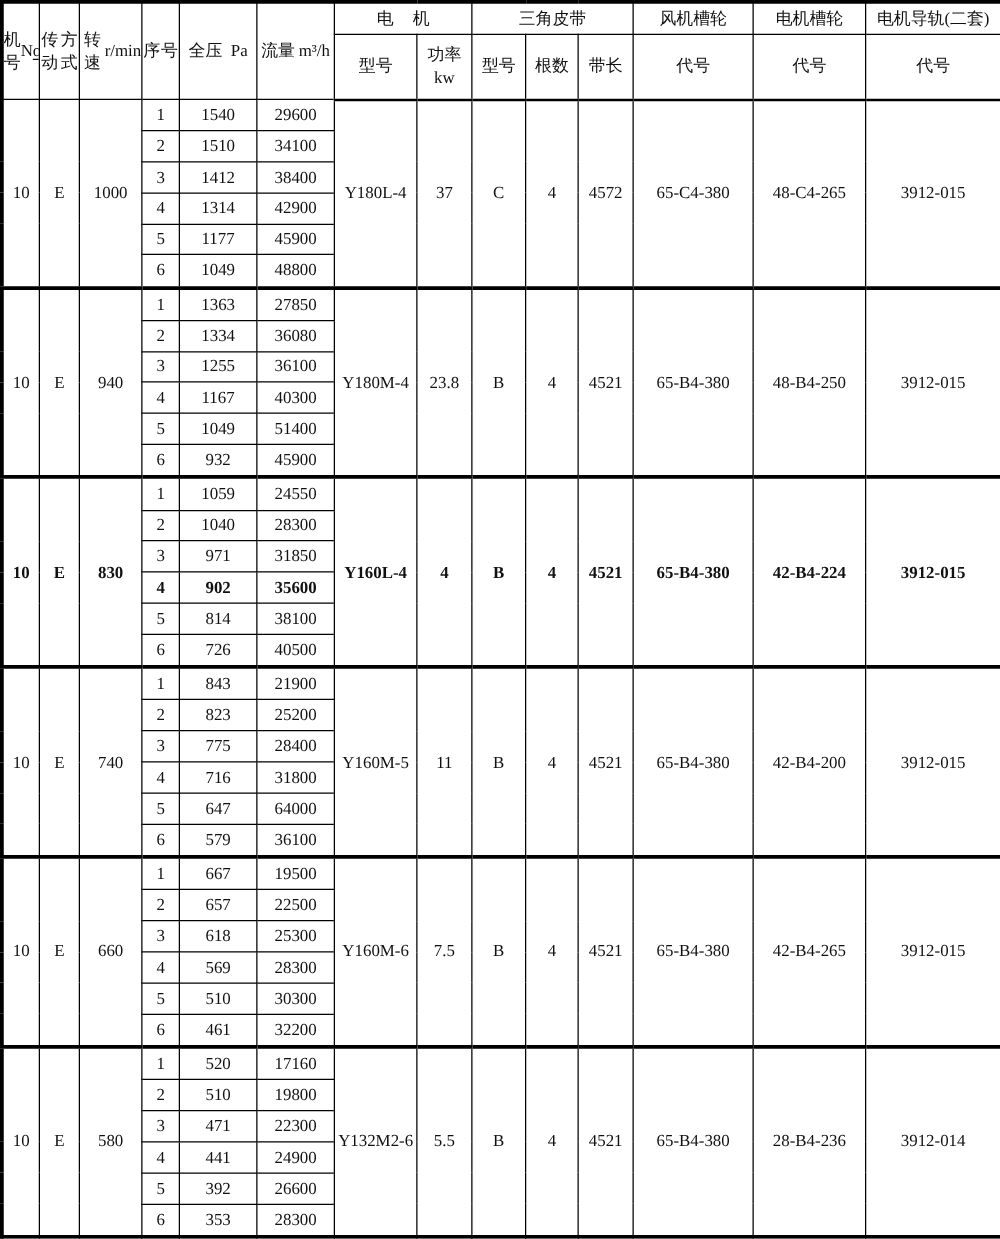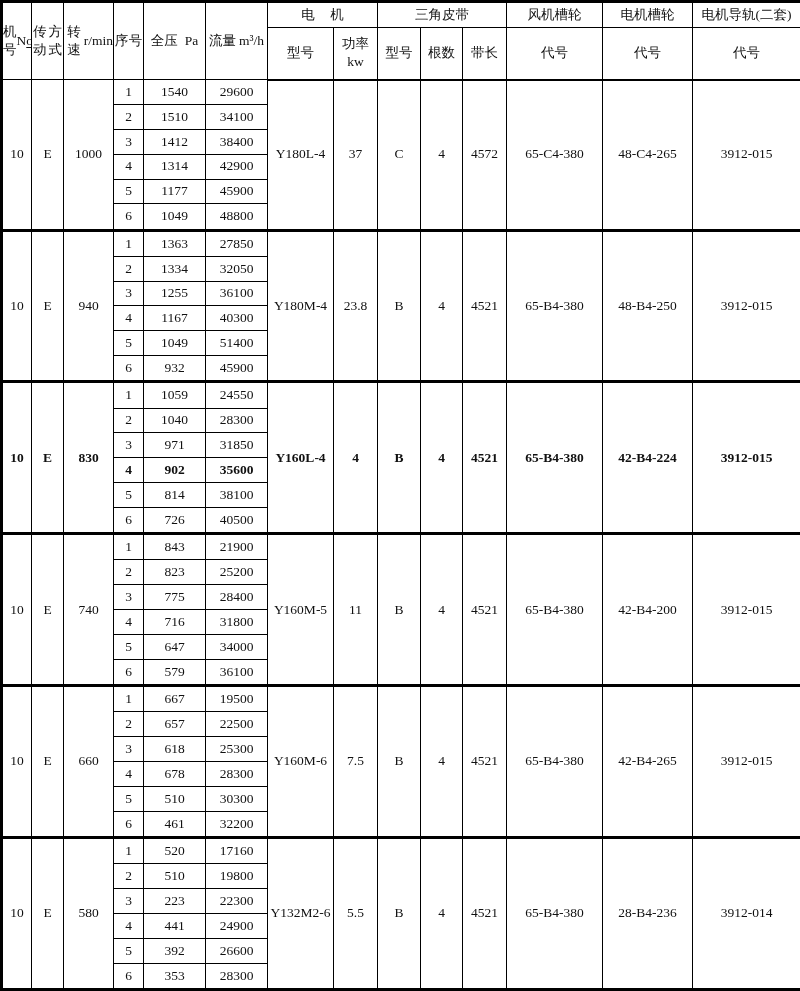--- a/index.html
+++ b/index.html
@@ -166,21 +166,21 @@
       <td rowspan="6">B</td>
       <td rowspan="6">4</td>
       <td rowspan="6">4521</td>
       <td rowspan="6">65-B4-380</td>
       <td rowspan="6">48-B4-250</td>
       <td rowspan="6">3912-015</td>
     </tr>
     <tr>
       <td>2</td>
       <td>1334</td>
-      <td>32050</td>
+      <td>36080</td>
     </tr>
     <tr>
       <td>3</td>
       <td>1255</td>
       <td>36100</td>
     </tr>
     <tr>
       <td>4</td>
       <td>1167</td>
       <td>40300</td>
@@ -265,21 +265,21 @@
       <td>28400</td>
     </tr>
     <tr>
       <td>4</td>
       <td>716</td>
       <td>31800</td>
     </tr>
     <tr>
       <td>5</td>
       <td>647</td>
-      <td>34000</td>
+      <td>64000</td>
     </tr>
     <tr>
       <td>6</td>
       <td>579</td>
       <td>36100</td>
     </tr>
 
     <tr class="gs">
       <td rowspan="6">10</td>
       <td rowspan="6">E</td>
@@ -301,21 +301,21 @@
       <td>657</td>
       <td>22500</td>
     </tr>
     <tr>
       <td>3</td>
       <td>618</td>
       <td>25300</td>
     </tr>
     <tr>
       <td>4</td>
-      <td>678</td>
+      <td>569</td>
       <td>28300</td>
     </tr>
     <tr>
       <td>5</td>
       <td>510</td>
       <td>30300</td>
     </tr>
     <tr>
       <td>6</td>
       <td>461</td>
@@ -338,21 +338,21 @@
       <td rowspan="6">28-B4-236</td>
       <td rowspan="6">3912-014</td>
     </tr>
     <tr>
       <td>2</td>
       <td>510</td>
       <td>19800</td>
     </tr>
     <tr>
       <td>3</td>
-      <td>223</td>
+      <td>471</td>
       <td>22300</td>
     </tr>
     <tr>
       <td>4</td>
       <td>441</td>
       <td>24900</td>
     </tr>
     <tr>
       <td>5</td>
       <td>392</td>

